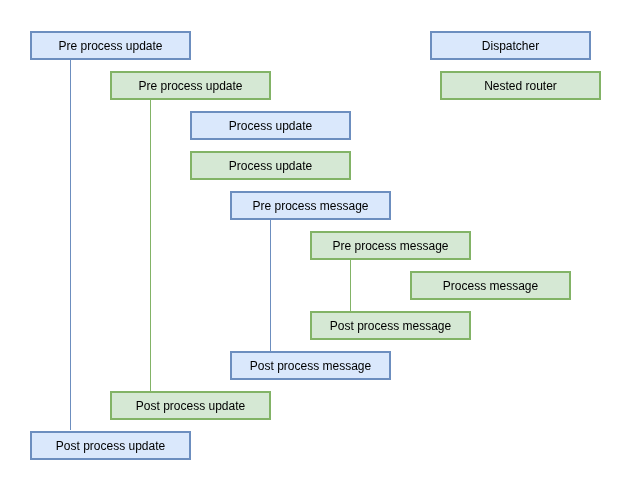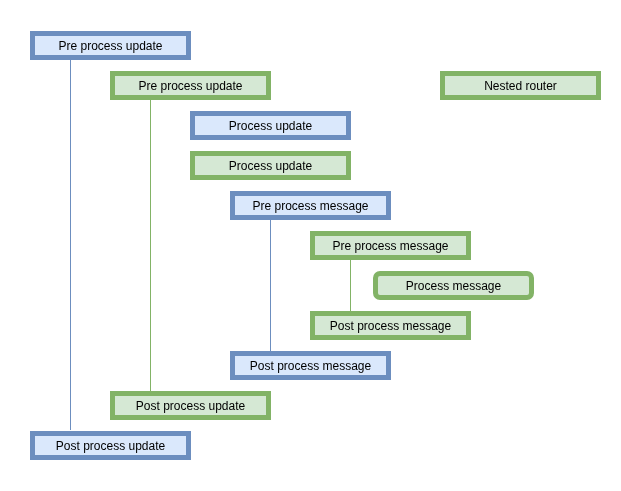--- a/index.html
+++ b/index.html
@@ -13,21 +13,21 @@
     width: 621px;
     height: 491px;
     background: #ffffff;
     overflow: hidden;
   }
   .node {
     position: absolute;
     width: 161px;
     height: 29px;
     box-sizing: border-box;
-    border: 5px solid #a3a3a3;
+    border: 2px solid #a3a3a3;
     display: flex;
     align-items: center;
     justify-content: center;
     font-size: 12px;
     color: #000000;
     white-space: nowrap;
   }
   .node.blue  { background: #dae8fc; border-color: #6c8ebf; }
   .node.green { background: #d5e8d4; border-color: #82b366; }
   .vline {
@@ -46,21 +46,22 @@
   <div class="vline green" style="left:150px; top:100px; height:291px;"></div>
   <div class="vline blue" style="left:270px; top:220px; height:131px;"></div>
   <div class="vline green" style="left:350px; top:260px; height:51px;"></div>
 
   <div class="node blue" style="left:30px;  top:31px;">Pre process update</div>
   <div class="node green" style="left:110px; top:71px;">Pre process update</div>
   <div class="node blue" style="left:190px; top:111px;">Process update</div>
   <div class="node green" style="left:190px; top:151px;">Process update</div>
   <div class="node blue" style="left:230px; top:191px;">Pre process message</div>
   <div class="node green" style="left:310px; top:231px;">Pre process message</div>
-  <div class="node green" style="left:373px; top:271px;border-radius:7px;">Process message</div>
+  <div class="node green" style="left:410px; top:271px;">Process message</div>
   <div class="node green" style="left:310px; top:311px;">Post process message</div>
   <div class="node blue" style="left:230px; top:351px;">Post process message</div>
   <div class="node green" style="left:110px; top:391px;">Post process update</div>
   <div class="node blue" style="left:30px;  top:431px;">Post process update</div>
 
+  <div class="node blue" style="left:430px; top:31px;">Dispatcher</div>
   <div class="node green" style="left:440px; top:71px;">Nested router</div>
 
 </div>
 
 </body></html>

